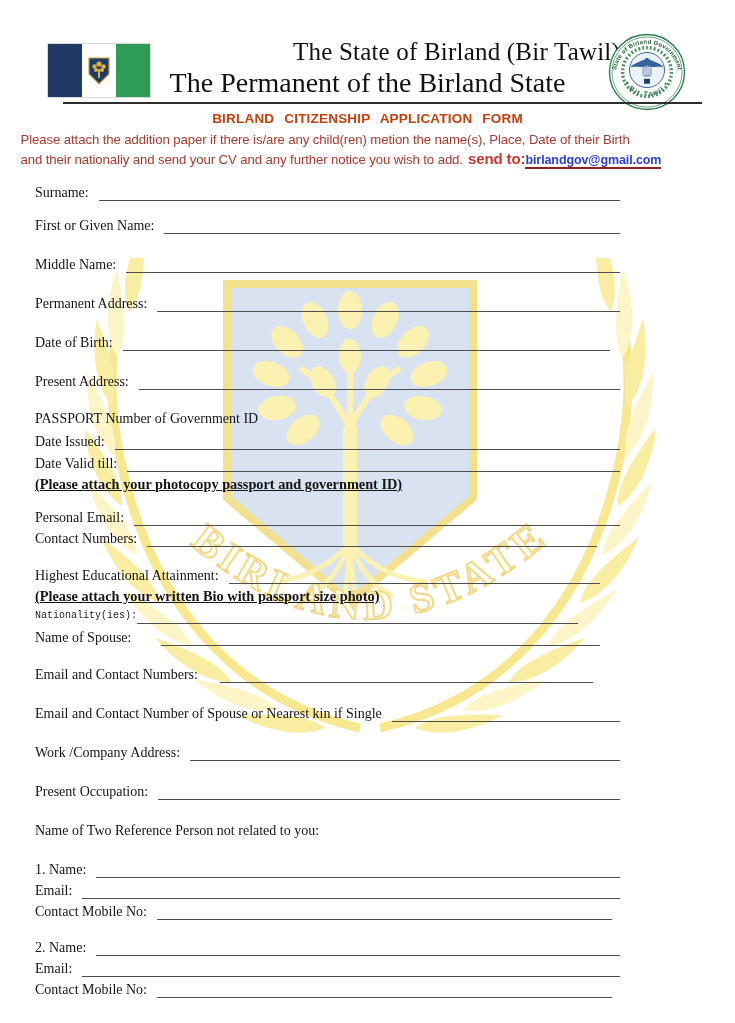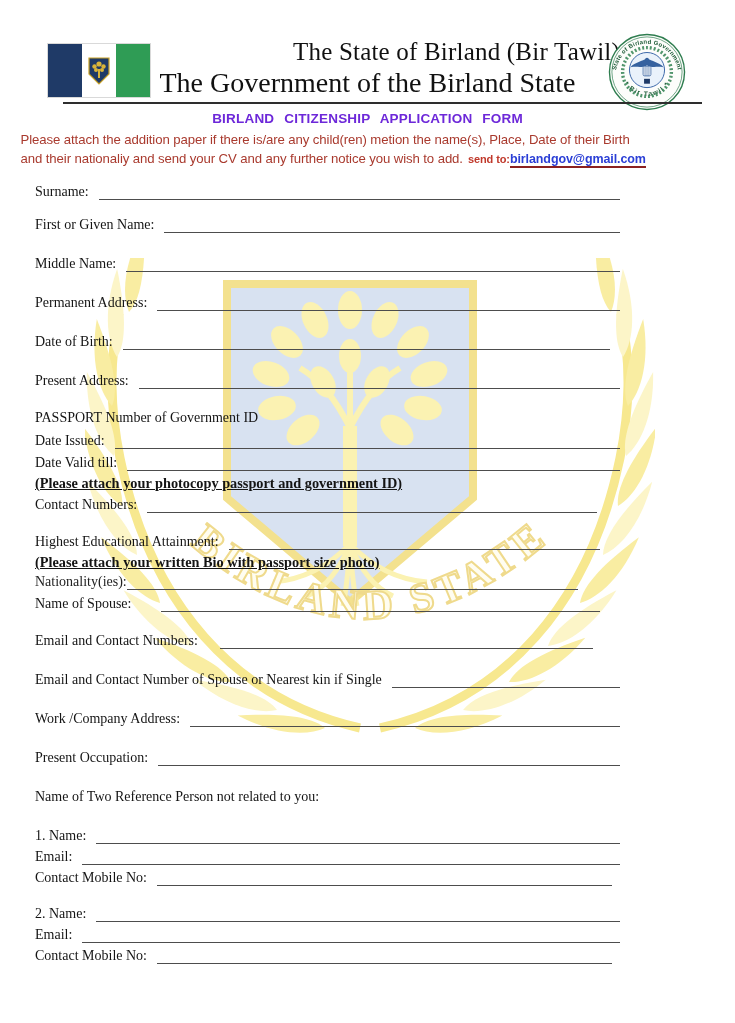--- a/index.html
+++ b/index.html
@@ -16,34 +16,34 @@
   .band.green{width:33%;background:#2F9C55;}
   .flag-emblem{position:absolute;left:50%;top:50%;transform:translate(-50%,-50%);}
   .titles{position:absolute;left:115px;right:115px;top:38px;text-align:center;color:#111;}
   .t1{font-size:25px;font-weight:normal;line-height:28px;letter-spacing:.2px;text-align:right;}
   .t2{font-size:28px;line-height:31px;margin-top:1px;}
   .seal{position:absolute;left:608px;top:33px;width:78px;height:78px;}
   .divider{position:absolute;left:63px;top:102px;width:639px;border-top:2px solid #2e2e2e;}
 
   .form-title{margin:0;padding-top:110px;text-align:center;
     font-family:"Liberation Sans","DejaVu Sans",sans-serif;font-weight:bold;
-    font-size:13.5px;color:#6d28d9;word-spacing:6px;letter-spacing:.2px;line-height:17px;}
+    font-size:13.5px;color:#c2410c;word-spacing:6px;letter-spacing:.2px;line-height:17px;}
   .instructions{margin:3px auto 0;width:694px;font-family:"Liberation Sans","DejaVu Sans",sans-serif;
     font-size:13.2px;color:#A93A2E;line-height:19px;letter-spacing:-.1px;}
-  .sendto{font-size:11px;font-weight:bold;color:#C0392B;margin-left:5px;}
+  .sendto{font-size:15px;font-weight:bold;color:#C0392B;margin-left:5px;}
   .email-link{font-size:12.5px;font-weight:bold;color:#2B3FD6;text-decoration:none;
     border-bottom:2px solid #8B2121;cursor:pointer;text-align:right;}
 
   
   .form{margin:14px 0 0 35px;padding-right:115px;color:#141414;}
   .row{display:flex;align-items:flex-end;font-size:14px;line-height:17px;}
   .row .lbl{white-space:nowrap;}
   .row .line{flex:1;border-bottom:1.4px solid #4d4d4d;margin-left:10px;height:15px;}
   .bold .lbl{font-weight:bold;font-size:14.3px;text-decoration:underline;}
-  .sans .lbl{font-family:Liberation Serif, serif;font-size:14px;color:#222;}
+  .sans .lbl{font-family:Liberation Mono, monospace;font-size:10px;color:#222;}
   .sans .line{margin-left:0;}
 </style>
 </head>
 <body>
 
 <div class="page">
 
   <svg class="watermark" width="570" height="480" viewBox="0 0 570 480" aria-hidden="true">
     <defs>
       <path id="blade" d="M0,0 C12,-16 17,-48 6,-88 C-5,-48 -9,-16 0,0"></path>
@@ -120,21 +120,21 @@
             <circle cx="8" cy="13" r="2"></circle>
             <circle cx="14" cy="13" r="2"></circle>
           </g>
         </svg>
       </div>
       <div class="band green"></div>
     </div>
 
     <div class="titles">
       <div class="t1">The State of Birland (Bir Tawil)</div>
-      <div class="t2">The Government of the Birland State</div>
+      <div class="t2">The Permanent of the Birland State</div>
     </div>
 
     <svg class="seal" viewBox="0 0 80 80">
       <circle cx="40" cy="40" r="38.5" fill="#FDFDFB" stroke="#2E7D4F" stroke-width="1.4"></circle>
       <circle cx="40" cy="40" r="36" fill="none" stroke="#2E7D4F" stroke-width="0.7"></circle>
       <path id="sealTop" d="M 8,43 A 32,32 0 1 1 72,43" fill="none"></path>
       <path id="sealBot" d="M 14,47 A 28,28 0 0 0 66,47" fill="none"></path>
       <text font-family="Liberation Sans, DejaVu Sans, sans-serif" font-size="6.1" font-weight="bold" fill="#1C5A36" letter-spacing="0.3">
         <textPath href="#sealTop" startOffset="50%" text-anchor="middle">State of Birland Government</textPath>
       </text>
@@ -200,20 +200,24 @@
 
       <div class="row" style="margin-top:5px">
         <span class="lbl">Date Valid till:</span>
         <span class="line"></span>
       </div>
 
       <div class="row bold" style="margin-top:4px">
         <span class="lbl">(Please attach your photocopy passport and government ID)</span>
       </div>
 
+      <div class="row" style="margin-top:16px">
+        <span class="lbl">Personal Email:</span>
+        <span class="line"></span>
+      </div>
 
       <div class="row" style="margin-top:4px">
         <span class="lbl">Contact Numbers:</span>
         <span class="line" style="margin-right:23px"></span>
       </div>
 
       <div class="row" style="margin-top:20px">
         <span class="lbl">Highest Educational Attainment:</span>
         <span class="line" style="margin-right:20px"></span>
       </div>

